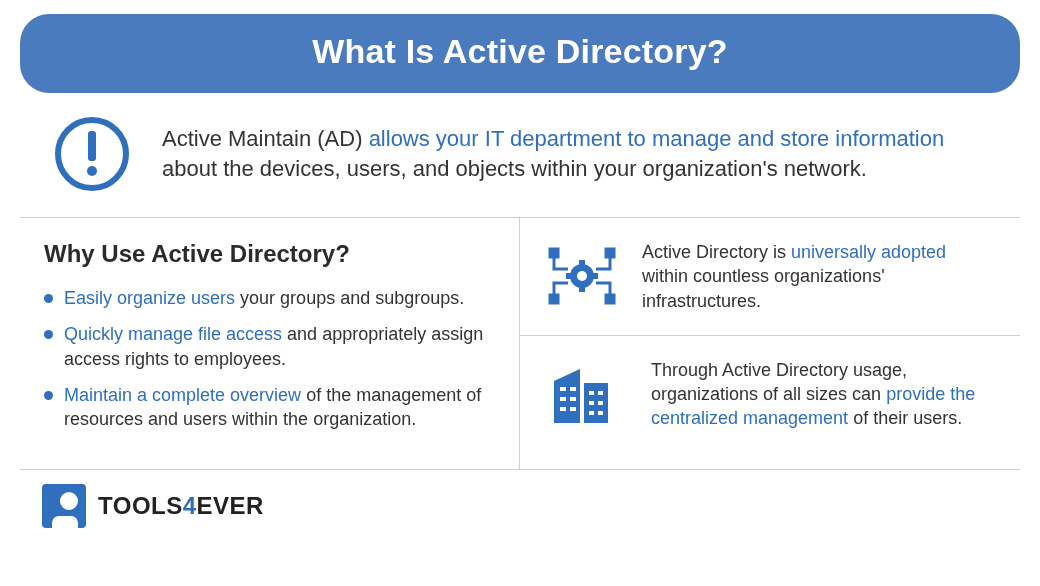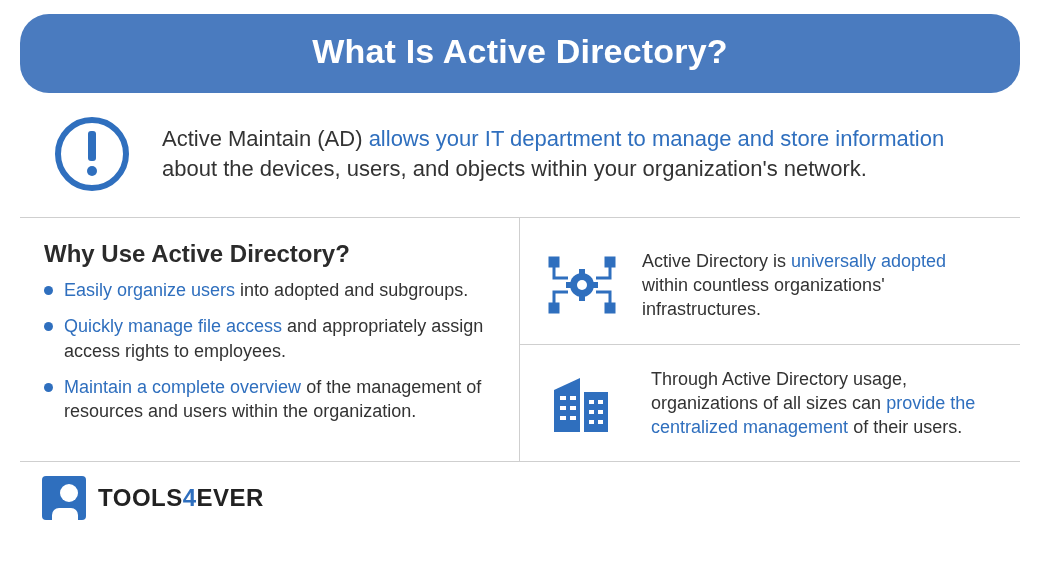--- a/index.html
+++ b/index.html
@@ -40,21 +40,21 @@
   .intro .text .hl { color: #2f6fbe; font-weight: 500; }
   .body {
     display: flex;
     border-bottom: 1px solid #cfcfcf;
   }
   .left {
     flex: 1 1 50%;
     padding: 22px 34px 26px 24px;
     border-right: 1px solid #cfcfcf;
   }
-  .left h2 { font-size: 24px; font-weight: 600; margin-bottom: 10px; }
+  .left h2 { font-size: 24px; font-weight: 600; margin-bottom: 18px; }
   ul.bullets { list-style: none; }
   ul.bullets li {
     position: relative;
     padding-left: 20px;
     font-size: 18px;
     line-height: 1.35;
     margin-bottom: 12px;
     color: #333;
   }
   ul.bullets li::before {
@@ -63,21 +63,20 @@
     left: 0; top: 8px;
     width: 9px; height: 9px;
     border-radius: 50%;
     background: #2f6fbe;
   }
   ul.bullets li .hl { color: #2f6fbe; font-weight: 500; }
   .right {
     flex: 1 1 50%;
     display: flex;
     flex-direction: column;
-    justify-content: flex-end;
   }
   .feature {
     display: flex;
     align-items: center;
     padding: 22px 24px;
     gap: 22px;
   }
   .feature + .feature { border-top: 1px solid #cfcfcf; gap: 31px; }
   .feature .ficon { flex: 0 0 76px; display:flex; align-items:center; justify-content:center; }
   .feature .ftext { font-size: 18px; line-height: 1.35; color: #333; }
@@ -125,21 +124,21 @@
     <div class="text">
       <span>Active Maintain (AD) </span><span class="hl">allows your IT department to manage and store information</span><span> about the devices, users, and objects within your organization's network.</span>
     </div>
   </div>
 
   <div class="body">
     <div class="left">
       <h2>Why Use Active Directory?</h2>
       <ul class="bullets">
         <li>
-          <span class="hl">Easily organize users</span><span> into adopted and subgroups.</span>
+          <span class="hl">Easily organize users</span><span> your groups and subgroups.</span>
         </li>
         <li>
           <span class="hl">Quickly manage file access</span><span> and appropriately assign access rights to employees.</span>
         </li>
         <li>
           <span class="hl">Maintain a complete overview</span><span> of the management of resources and users within the organization.</span>
         </li>
       </ul>
     </div>
 

